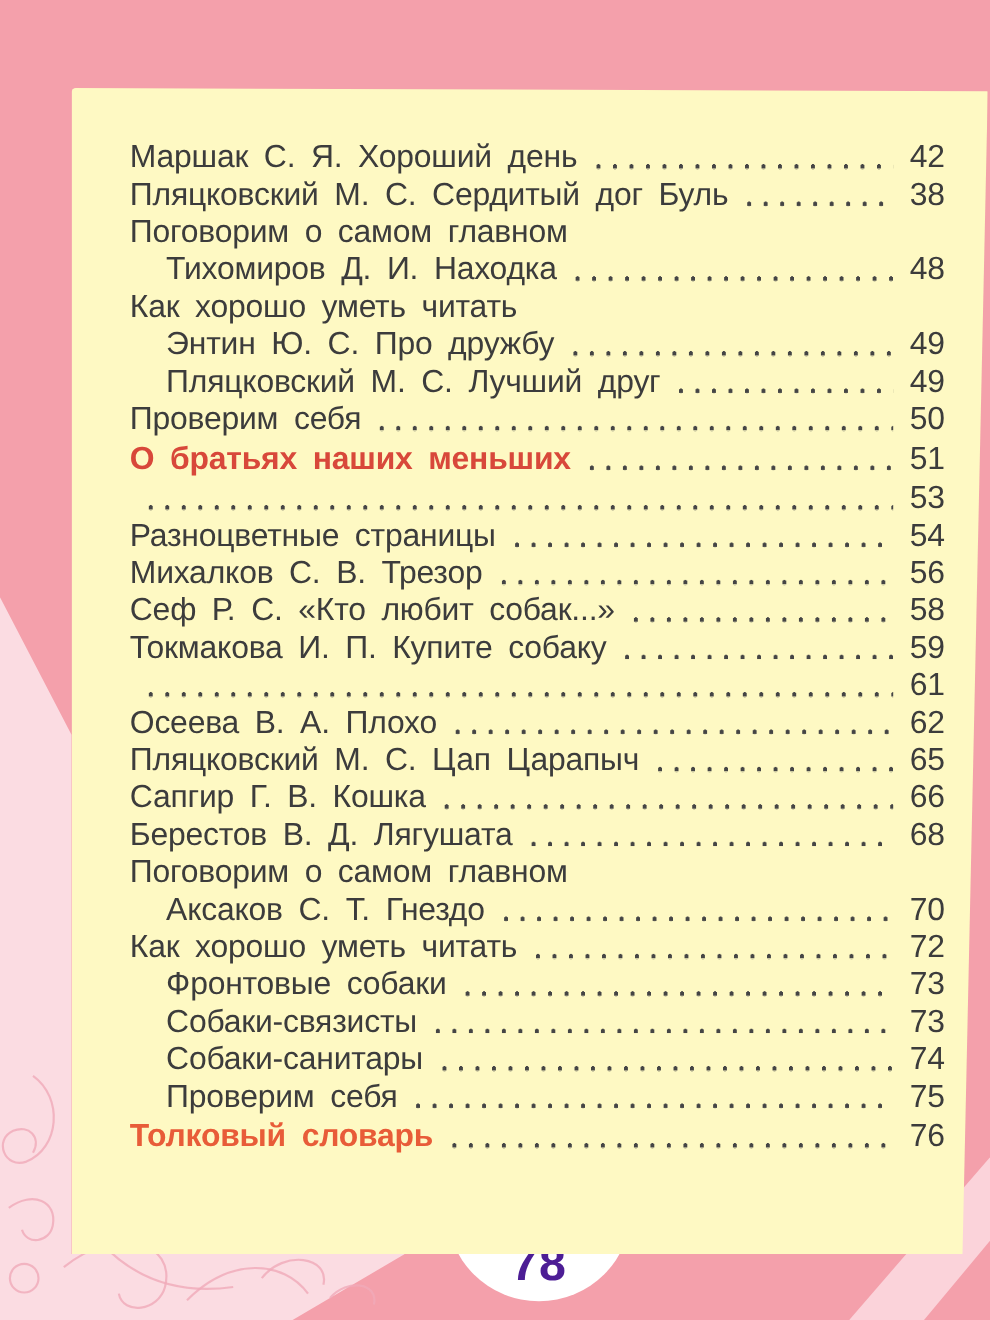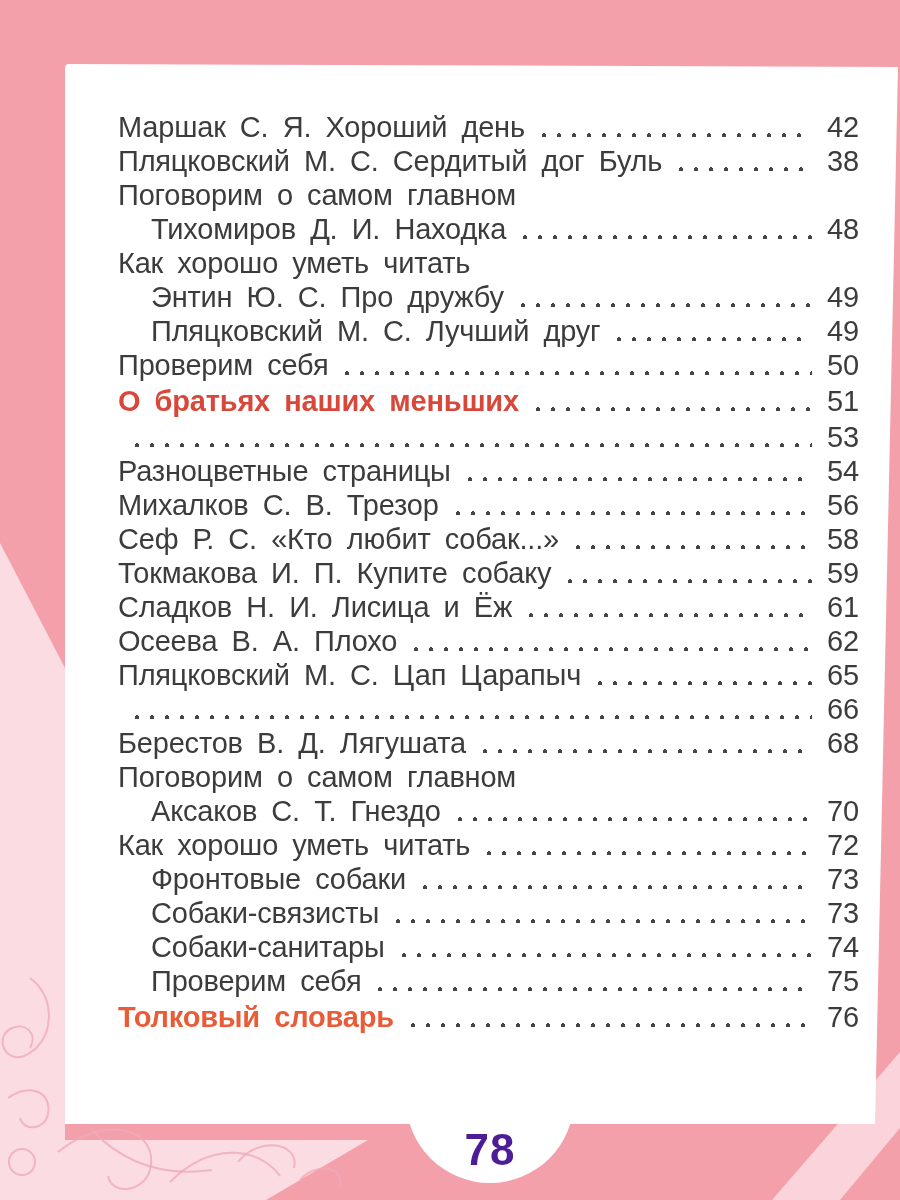--- a/index.html
+++ b/index.html
@@ -38,23 +38,23 @@
     display: flex; align-items: flex-end; justify-content: center;
   }
   .page-bubble-num {
     font-size: 44px; font-weight: 700;
     color: #4c1d95; letter-spacing: 1px;
     padding-bottom: 8px;
   }
 
   
   .sheet {
-    position: absolute; left: 65px; top: 64px;
+    position: absolute; left: 65px; top: 80px;
     width: 833px; height: 1060px;
-    background: #ffffff; z-index: 3;
+    background: #fef9c3; z-index: 3;
     clip-path: polygon(0 0, 100% 3px, calc(100% - 23px) 100%, 0 100%);
     border-radius: 4px 4px 0 0;
     box-sizing: border-box;
     padding: 46px 30px 0 53px;
   }
 
   
   .toc { display: flex; flex-direction: column; }
   .toc-row {
     display: flex; align-items: baseline;
@@ -179,38 +179,38 @@
     <span class="toc-page">58</span>
   </div>
 
   <div class="toc-row">
     <span class="toc-title">Токмакова И. П. Купите собаку</span>
     <span class="toc-leader"></span>
     <span class="toc-page">59</span>
   </div>
 
   <div class="toc-row">
-    <span class="toc-title">Сладков Н. И. Лисица и Ёж</span>
     <span class="toc-leader"></span>
     <span class="toc-page">61</span>
   </div>
 
   <div class="toc-row">
     <span class="toc-title">Осеева В. А. Плохо</span>
     <span class="toc-leader"></span>
     <span class="toc-page">62</span>
   </div>
 
   <div class="toc-row">
     <span class="toc-title">Пляцковский М. С. Цап Царапыч</span>
     <span class="toc-leader"></span>
     <span class="toc-page">65</span>
   </div>
 
   <div class="toc-row">
+    <span class="toc-title">Сапгир Г. В. Кошка</span>
     <span class="toc-leader"></span>
     <span class="toc-page">66</span>
   </div>
 
   <div class="toc-row">
     <span class="toc-title">Берестов В. Д. Лягушата</span>
     <span class="toc-leader"></span>
     <span class="toc-page">68</span>
   </div>
 

